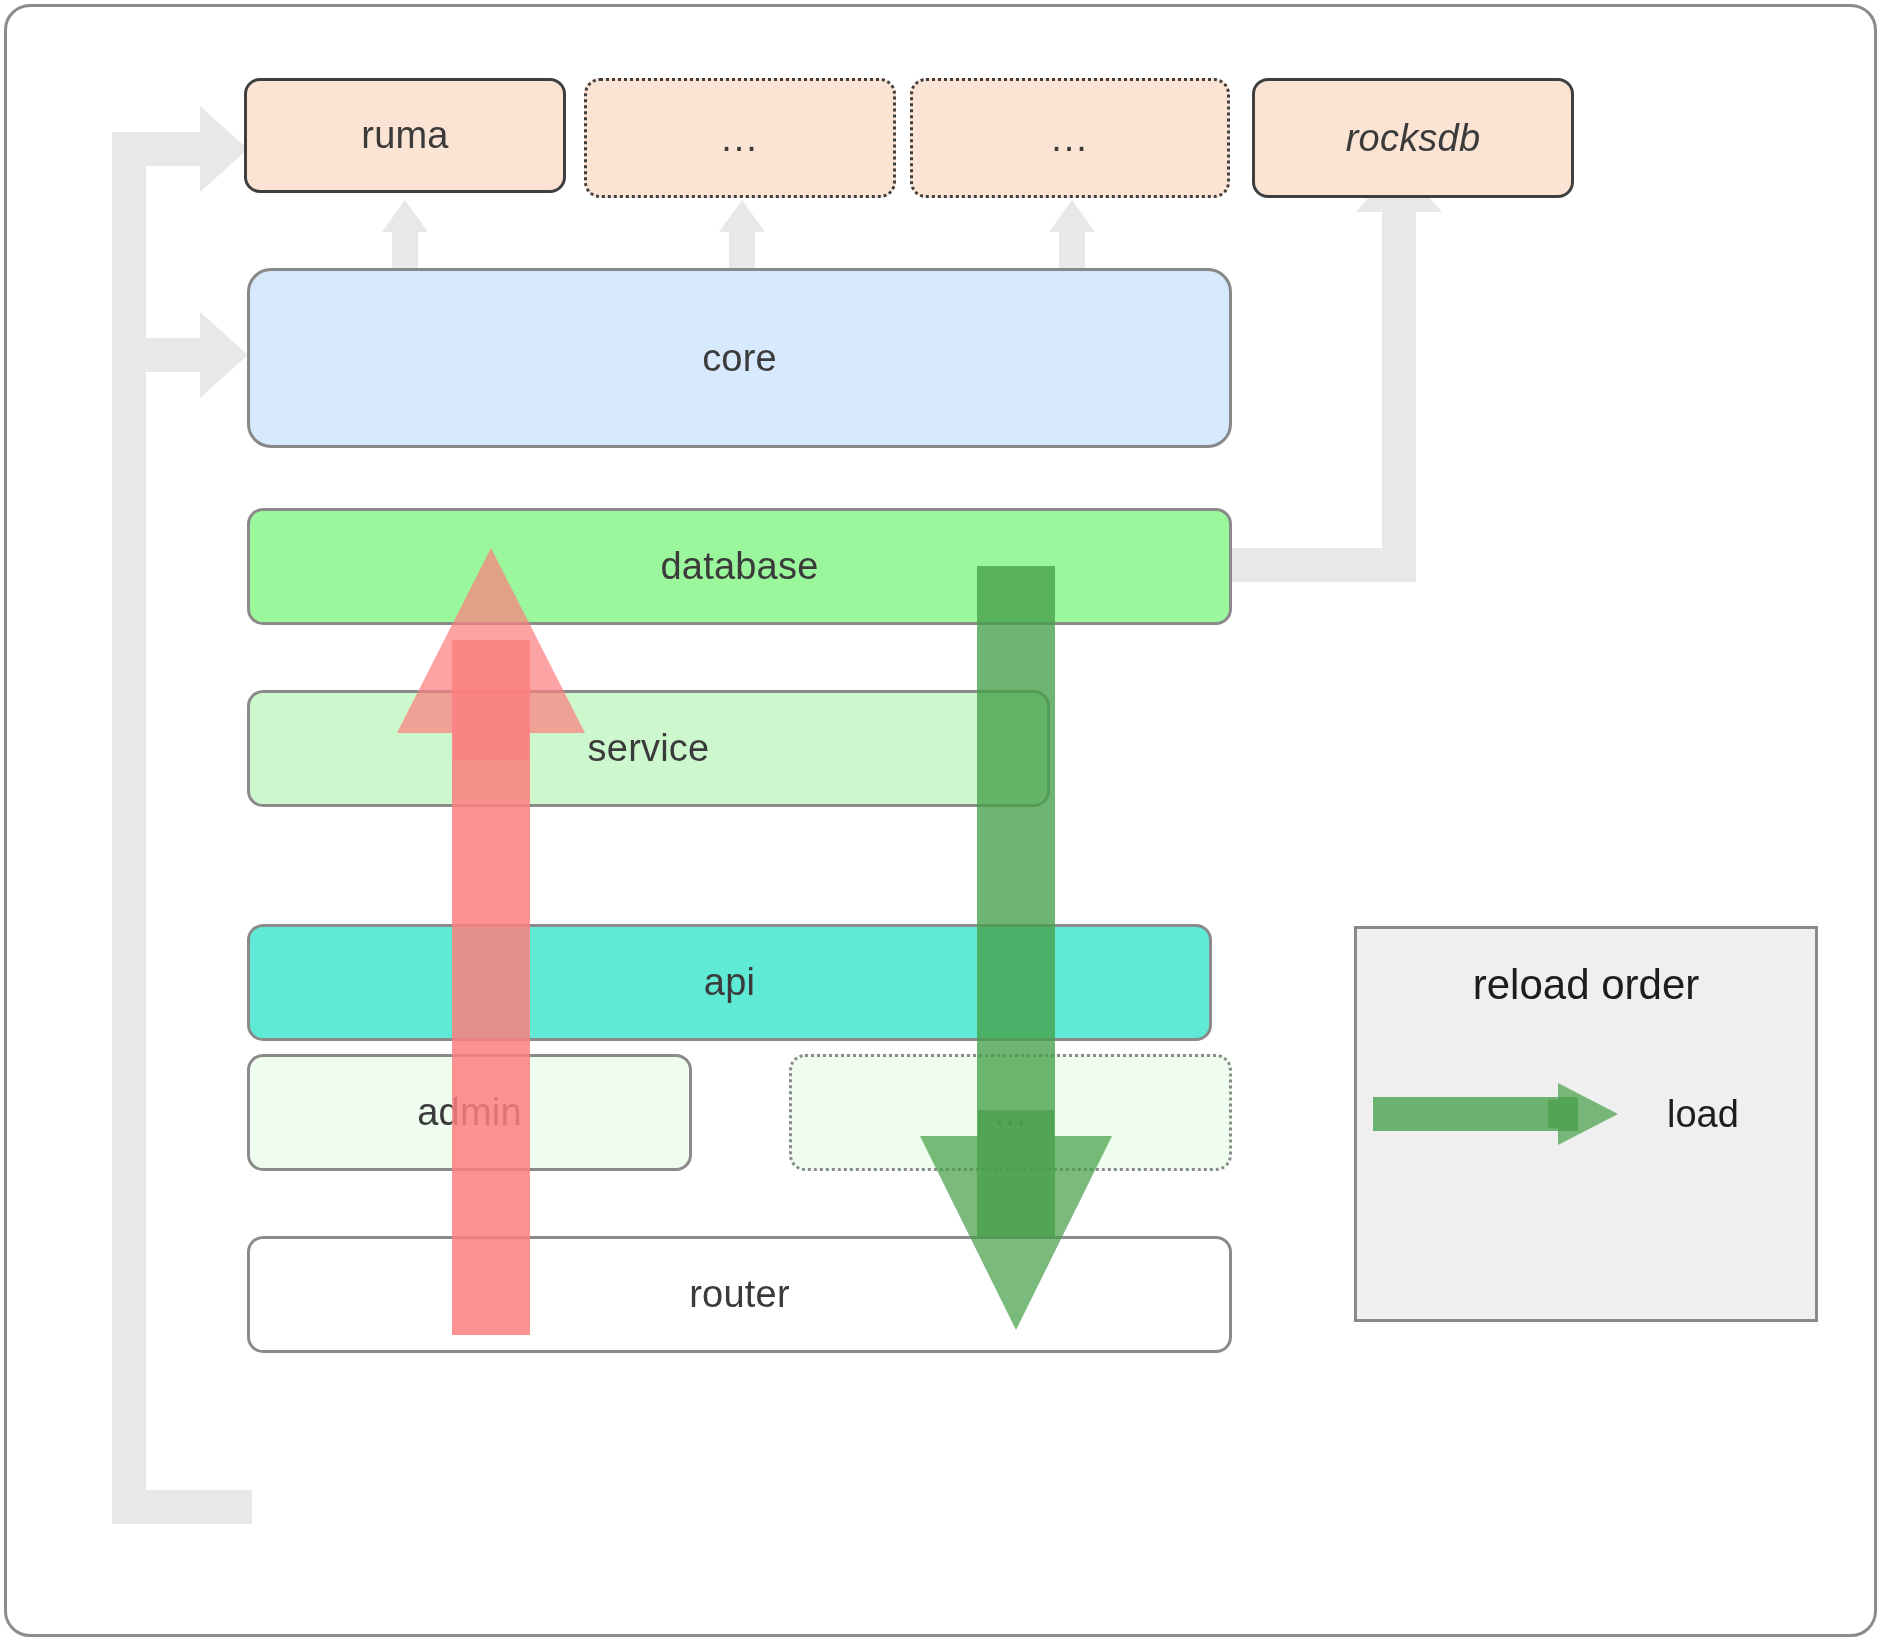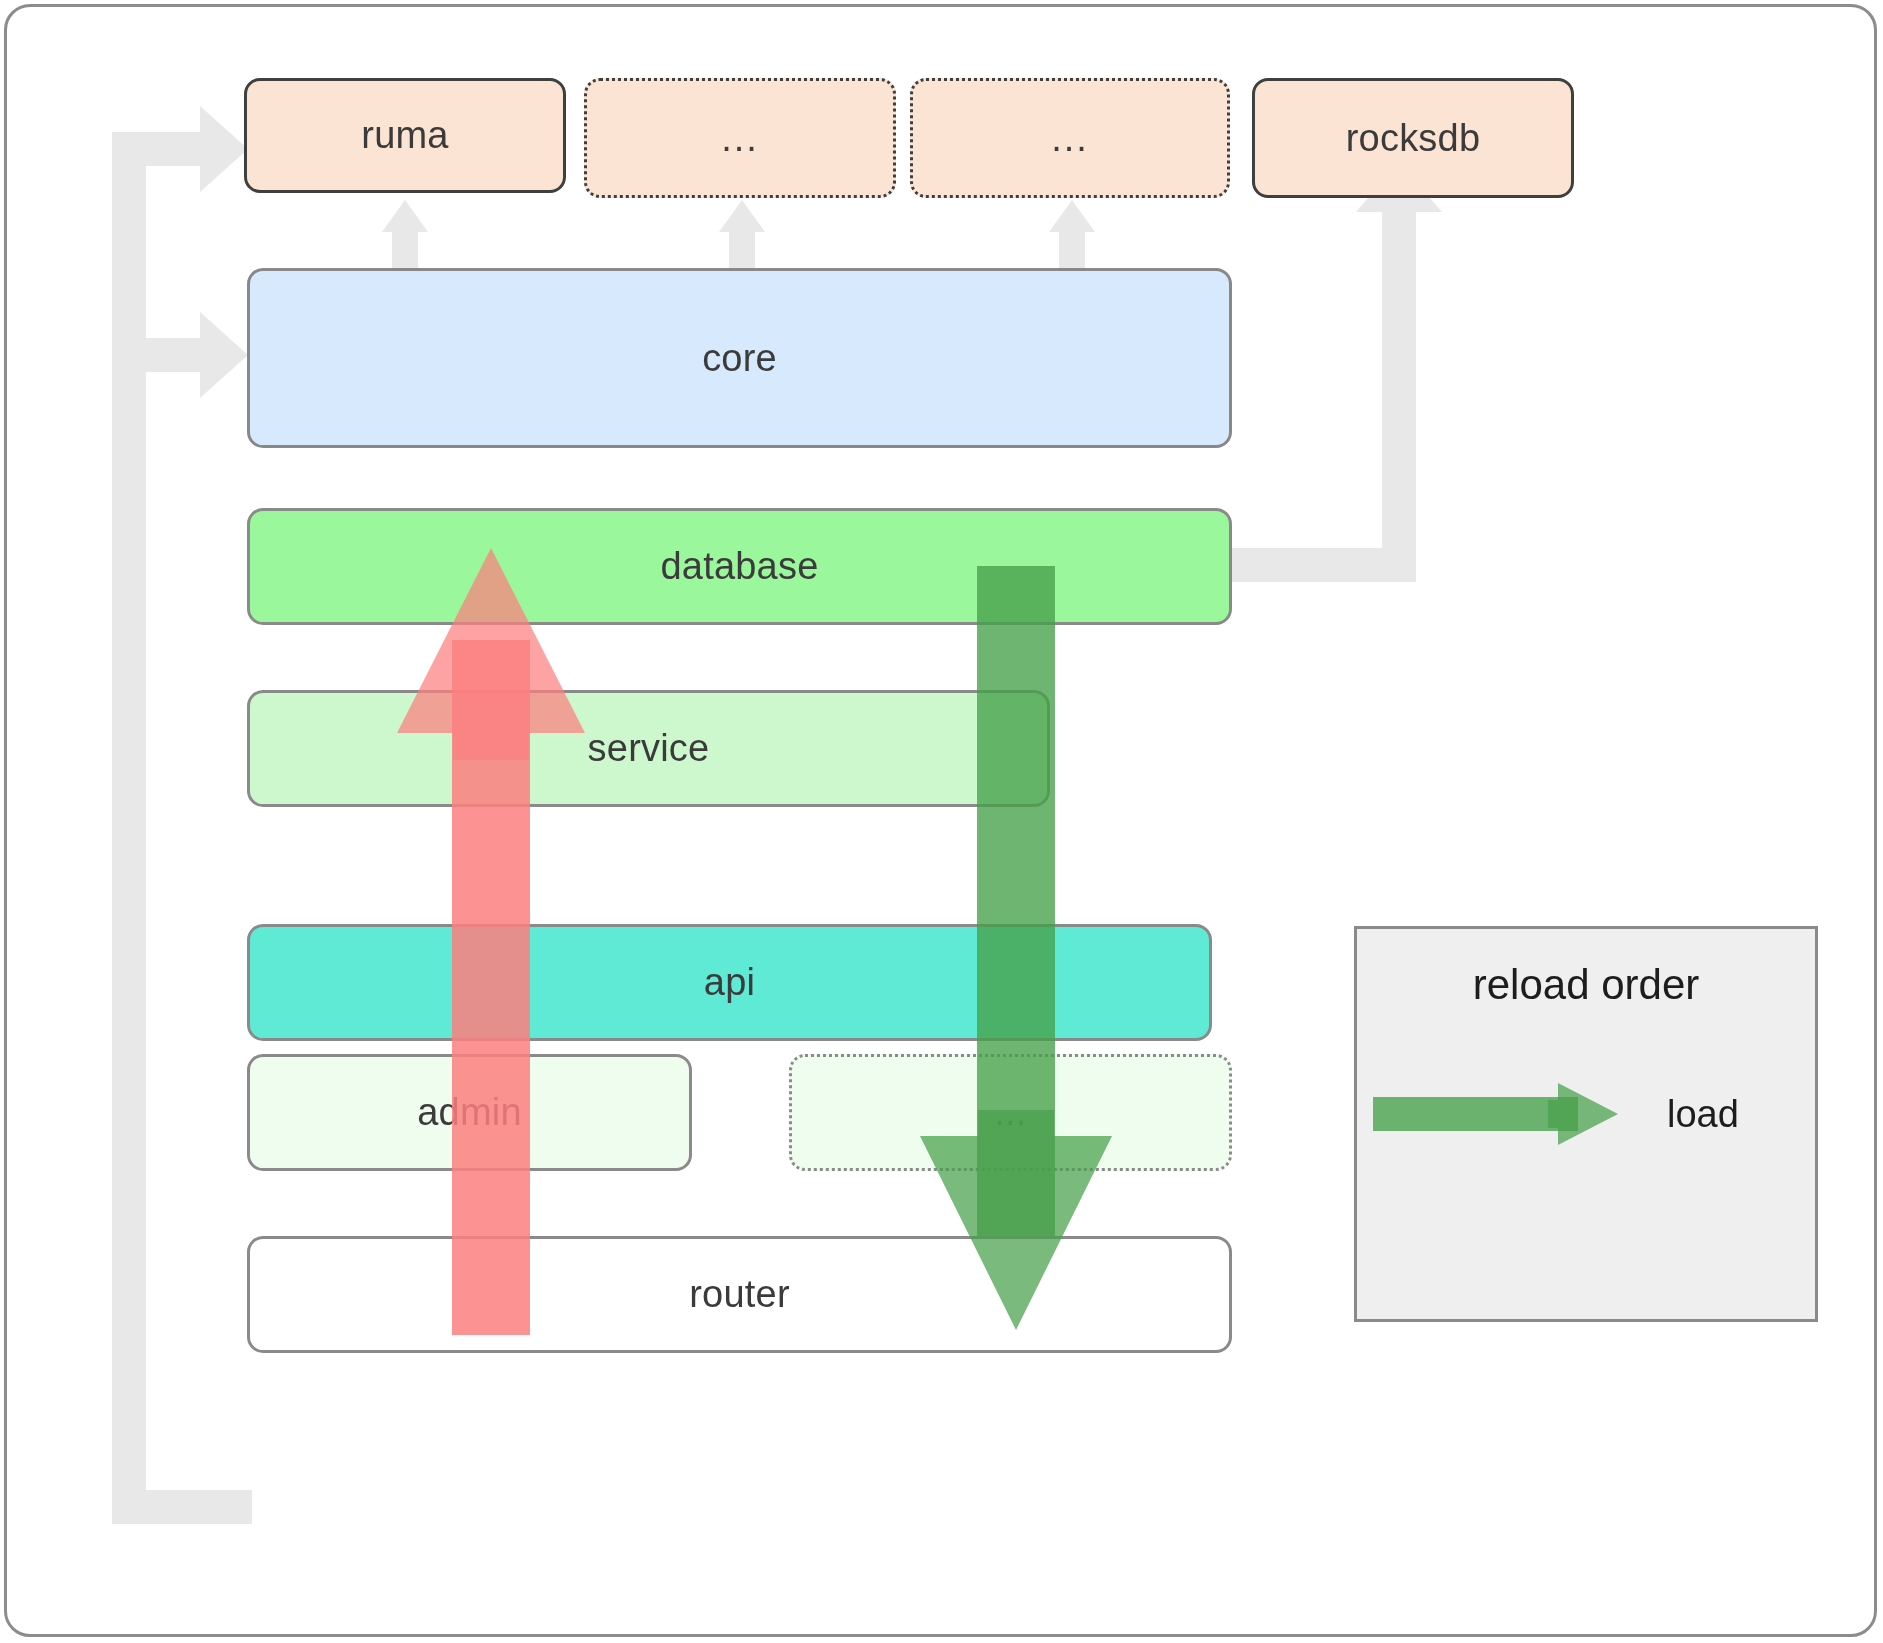--- a/index.html
+++ b/index.html
@@ -50,21 +50,21 @@
   }
   .dep.dotted{
     border:3px dotted #3f3f3f;
   }
   .dep .dots{ font-size:38px; letter-spacing:2px; line-height:.6; }
 
   
   .core{
     background:#d7e9fc;
     border:3px solid #888888;
-    border-radius:16px;
+    border-radius:24px;
     font-size:38px;
   }
 
   
   .layer{
     border:3px solid #8a8a8a;
     border-radius:16px;
     font-size:38px;
   }
   .layer.dotted{ border:3px dotted #8a8a8a; }
@@ -176,21 +176,21 @@
   </div>
 
   <div class="node dep dotted" style="left:584px; top:78px; width:312px; height:120px;">
     <span class="dots">...</span>
   </div>
 
   <div class="node dep dotted" style="left:910px; top:78px; width:320px; height:120px;">
     <span class="dots">...</span>
   </div>
 
-  <div class="node dep" style="left:1252px; top:78px; width:322px; height:120px;">
+  <div class="node dep" style="left:1252px; top:78px; width:322px; height:120px;font-style:italic;">
     <span>rocksdb</span>
   </div>
 
   <div class="node core" style="left:247px; top:268px; width:985px; height:180px;">
     <span>core</span>
   </div>
 
   <div class="node layer" style="left:247px; top:508px; width:985px; height:117px; background:#9bf79b;">
     <span>database</span>
   </div>

